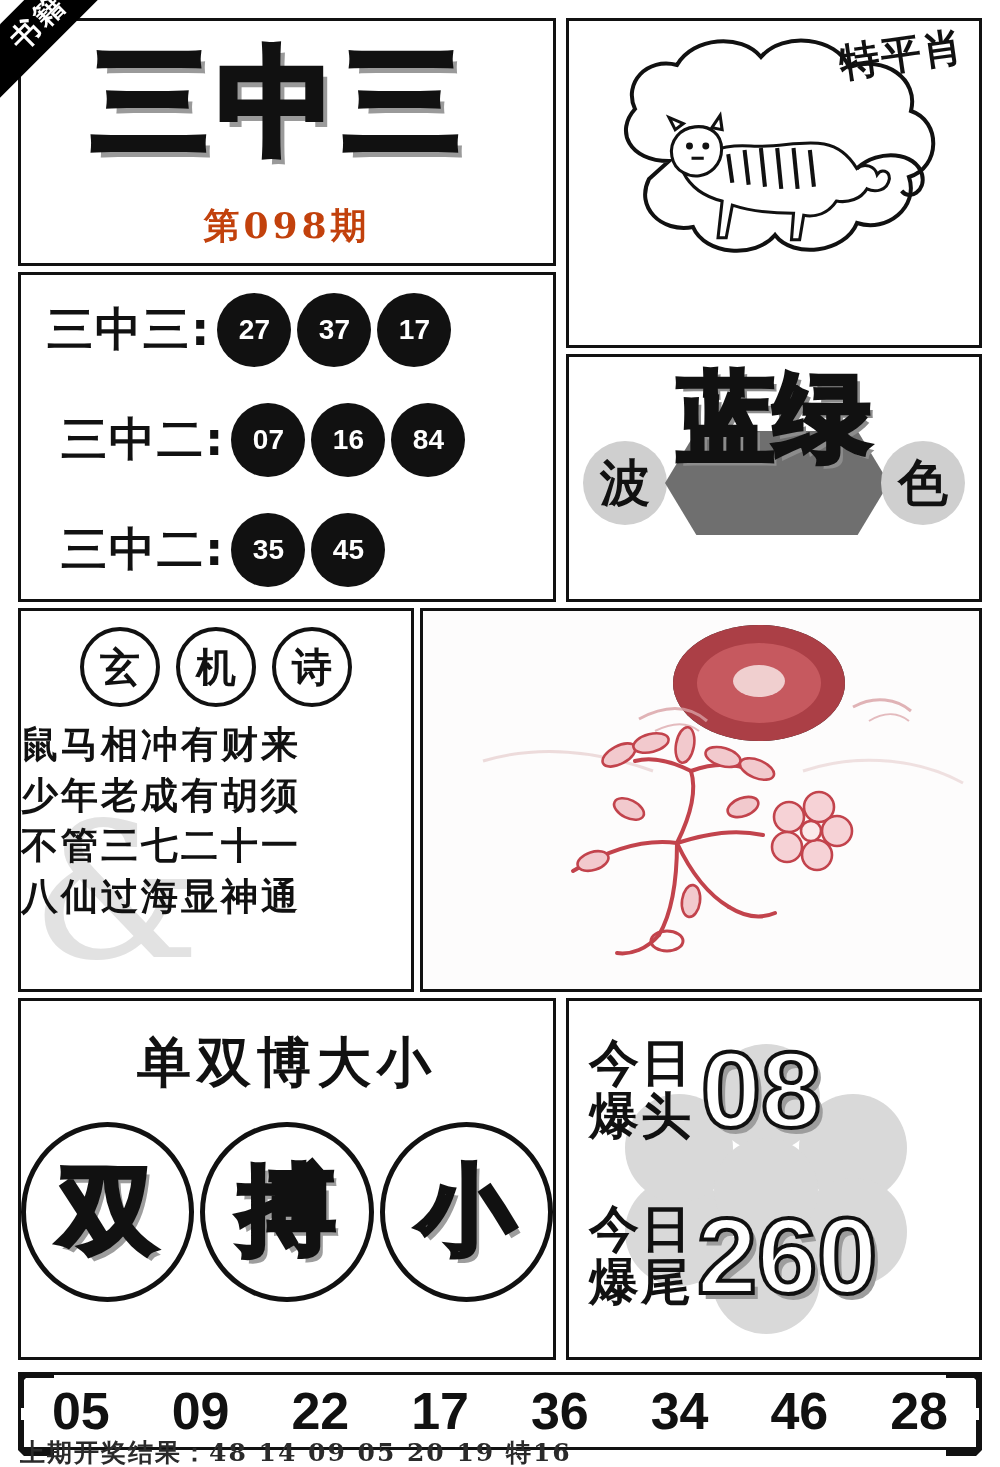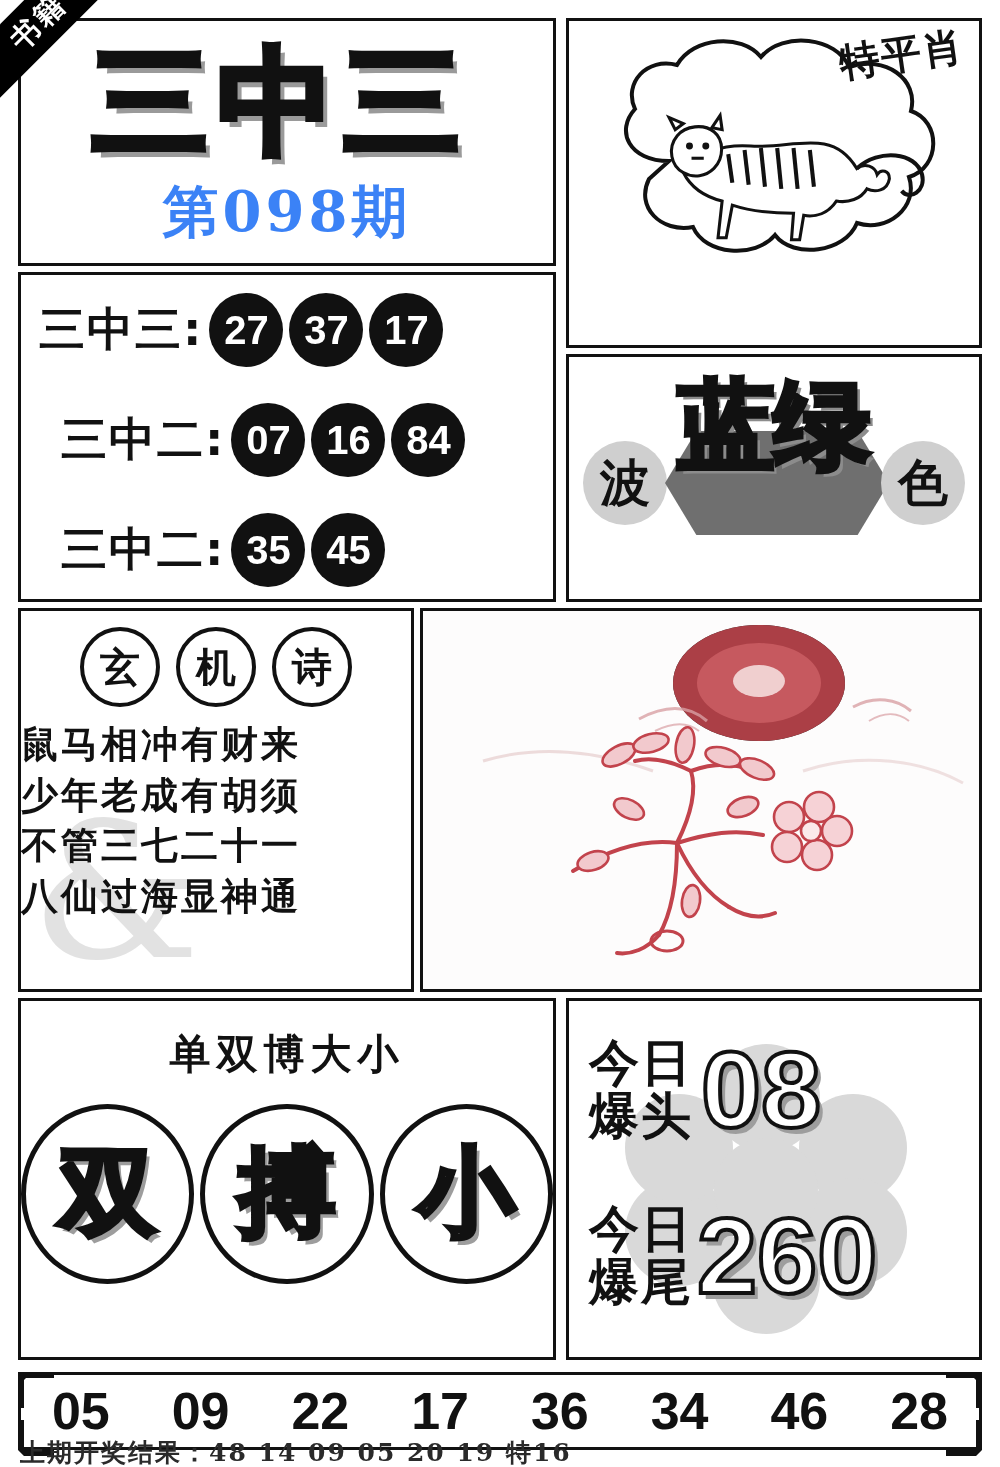--- a/index.html
+++ b/index.html
@@ -73,51 +73,51 @@
     color: #fff;
     -webkit-text-stroke: 6px #111;
     text-shadow: 7px 8px 0 #9a9a9a;
     line-height: 1.15;
   }
   .issue {
     position: absolute;
     left: 0; right: 0; bottom: 12px;
     text-align: center;
     font-family: "DejaVu Serif", serif;
-    font-size: 56px;
+    font-size: 36px;
     font-weight: bold;
     letter-spacing: 4px;
-    color: #3b82f6;
+    color: #c2410c;
   }
 
   
   #picks-box { left: 18px; top: 272px; width: 538px; height: 330px; }
   .pick-row {
     display: flex;
     align-items: center;
     height: 110px;
-    padding-left: 18px;
+    padding-left: 26px;
     box-sizing: border-box;
   }
   .pick-label {
     font-family: "DejaVu Sans", sans-serif;
     font-size: 46px;
     font-weight: bold;
     letter-spacing: 2px;
     color: #111;
     white-space: nowrap;
   }
   .ball {
     width: 74px;
     height: 74px;
     border-radius: 50%;
     background: #111;
     color: #fff;
     font-family: "Liberation Sans", sans-serif;
-    font-size: 40px;
+    font-size: 28px;
     font-weight: bold;
     display: flex;
     align-items: center;
     justify-content: center;
     margin-left: 6px;
     flex: none;
   }
   .pick-row.r2 { padding-left: 40px; }
   .pick-row.r3 { padding-left: 40px; }
 
@@ -170,21 +170,20 @@
     left: 0; right: 0; top: 10px;
     text-align: center;
     font-family: "DejaVu Sans", sans-serif;
     font-size: 96px;
     font-weight: bold;
     color: #fff;
     -webkit-text-stroke: 5px #111;
     text-shadow: 5px 5px 0 #8c8c8c;
     line-height: 1.05;
     z-index: 3;
-    margin-top: 8px;
   }
 
   
   #poem-box { left: 18px; top: 608px; width: 396px; height: 384px; overflow: hidden; }
   .poem-head {
     display: flex;
     justify-content: center;
     gap: 16px;
     margin-top: 16px;
   }
@@ -227,21 +226,21 @@
 
   
   #pic-box { left: 420px; top: 608px; width: 562px; height: 384px; overflow: hidden; background:#fdfdfd; }
 
   
   #ds-box { left: 18px; top: 998px; width: 538px; height: 362px; }
   .ds-title {
     text-align: center;
     margin-top: 26px;
     font-family: "DejaVu Sans", sans-serif;
-    font-size: 41px;
+    font-size: 54px;
     font-weight: bold;
     letter-spacing: 6px;
     color: #111;
   }
   .ds-circles {
     display: flex;
     justify-content: center;
     gap: 6px;
     margin-top: 22px;
   }

